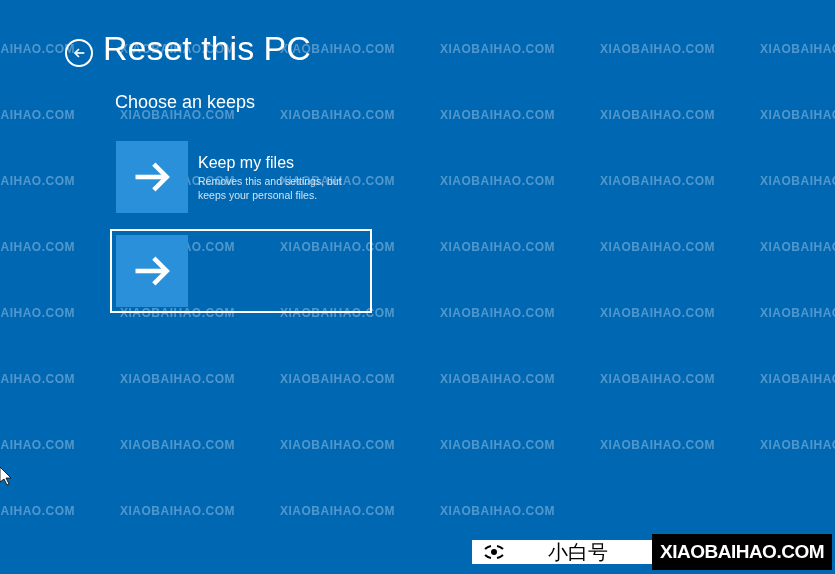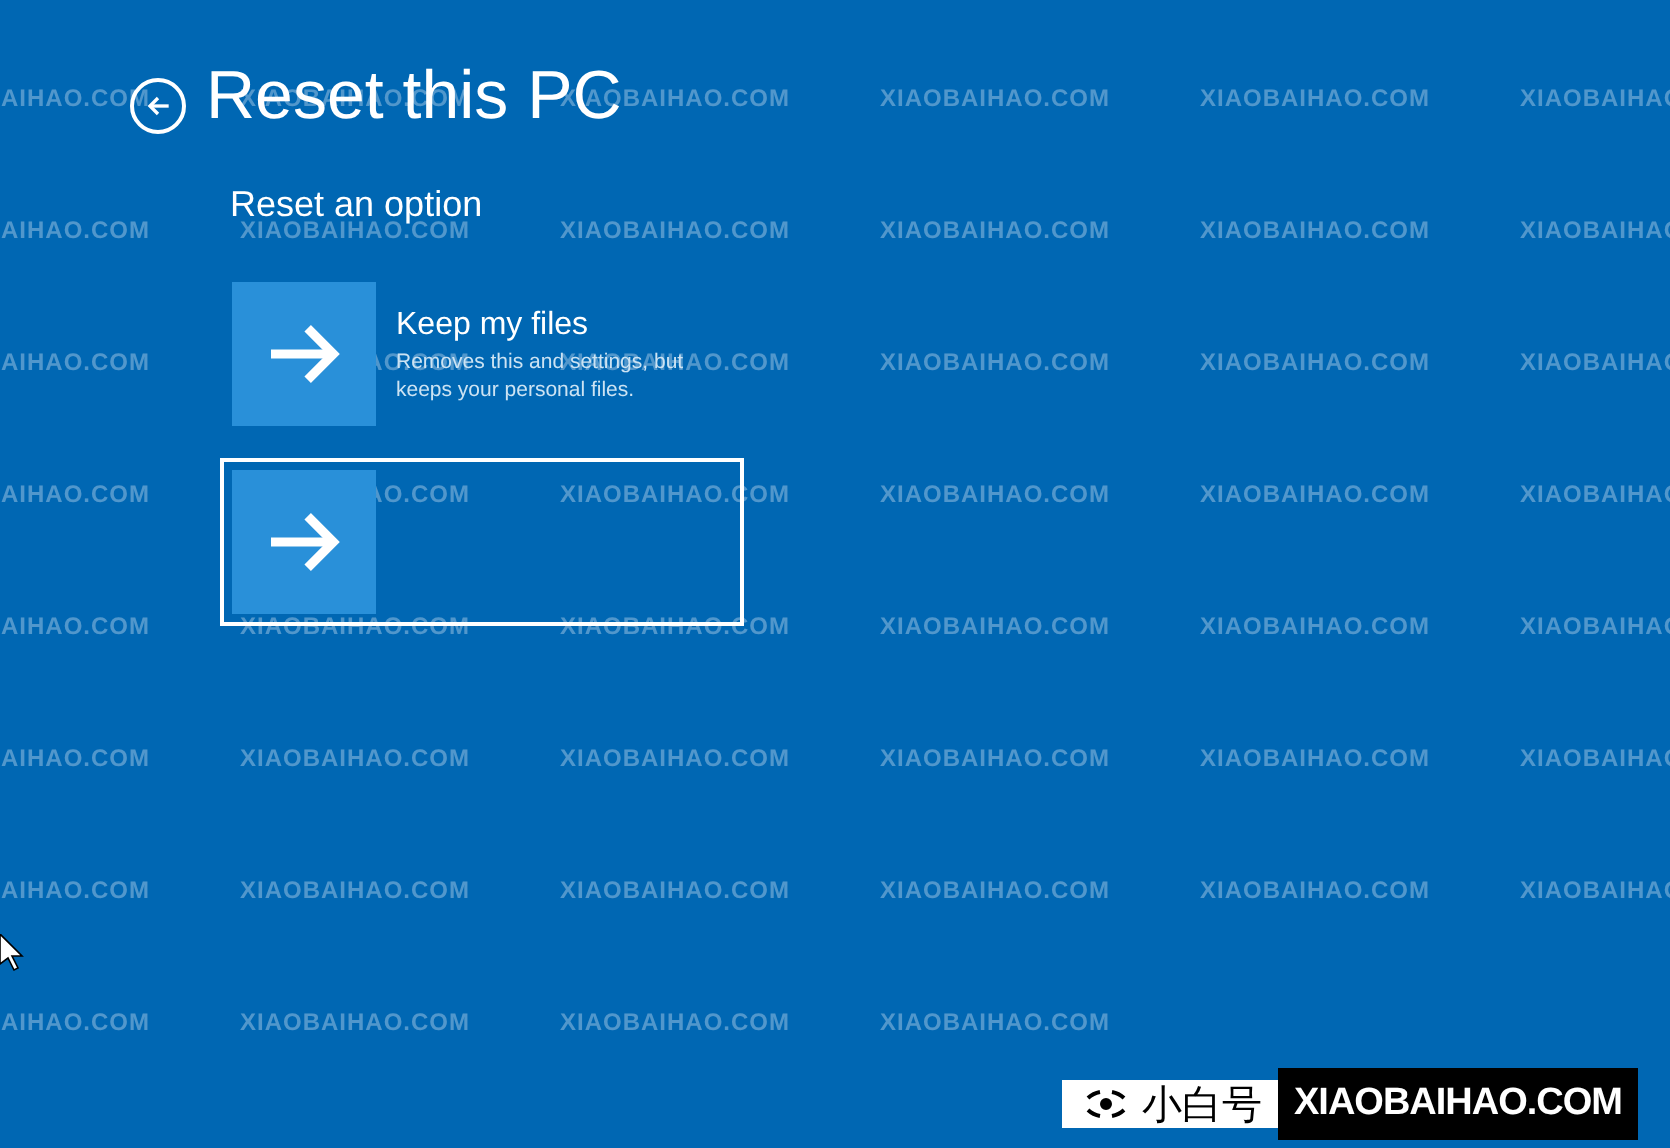--- a/index.html
+++ b/index.html
@@ -123,27 +123,28 @@
       top: 467px;
       z-index: 10;
     }
     .cursor svg {
       width: 14px;
       height: 20px;
     }
     .bottom-banner {
       position: absolute;
       bottom: 10px;
-      right: 16px;
+      right: 3px;
       height: 24px;
       background: #ffffff;
       display: flex;
       align-items: center;
       z-index: 5;
       padding-left: 10px;
+      gap: 36px;
     }
     .banner-icon {
       width: 24px;
       height: 24px;
       margin-right: 6px;
       display: flex;
       align-items: center;
       justify-content: center;
     }
     .banner-text-cn {
@@ -222,21 +223,21 @@
 
 <div class="back-button">
   <svg viewBox="0 0 24 24" fill="none" stroke="#ffffff" stroke-width="2.5">
     <polyline points="15 18 9 12 15 6" transform="translate(-3 0)"></polyline>
     <line x1="7" y1="12" x2="20" y2="12"></line>
   </svg>
 </div>
 
 <div class="page-title">Reset this PC</div>
 
-<div class="subtitle">Reset an option</div>
+<div class="subtitle">Choose an keeps</div>
 
 <div class="options-container">
 
   <div class="option">
     <div class="option-icon">
       <svg viewBox="0 0 24 24" fill="none" stroke="#ffffff" stroke-width="2.5">
         <line x1="3" y1="12" x2="20" y2="12"></line>
         <polyline points="13 5 20 12 13 19"></polyline>
       </svg>
     </div>

